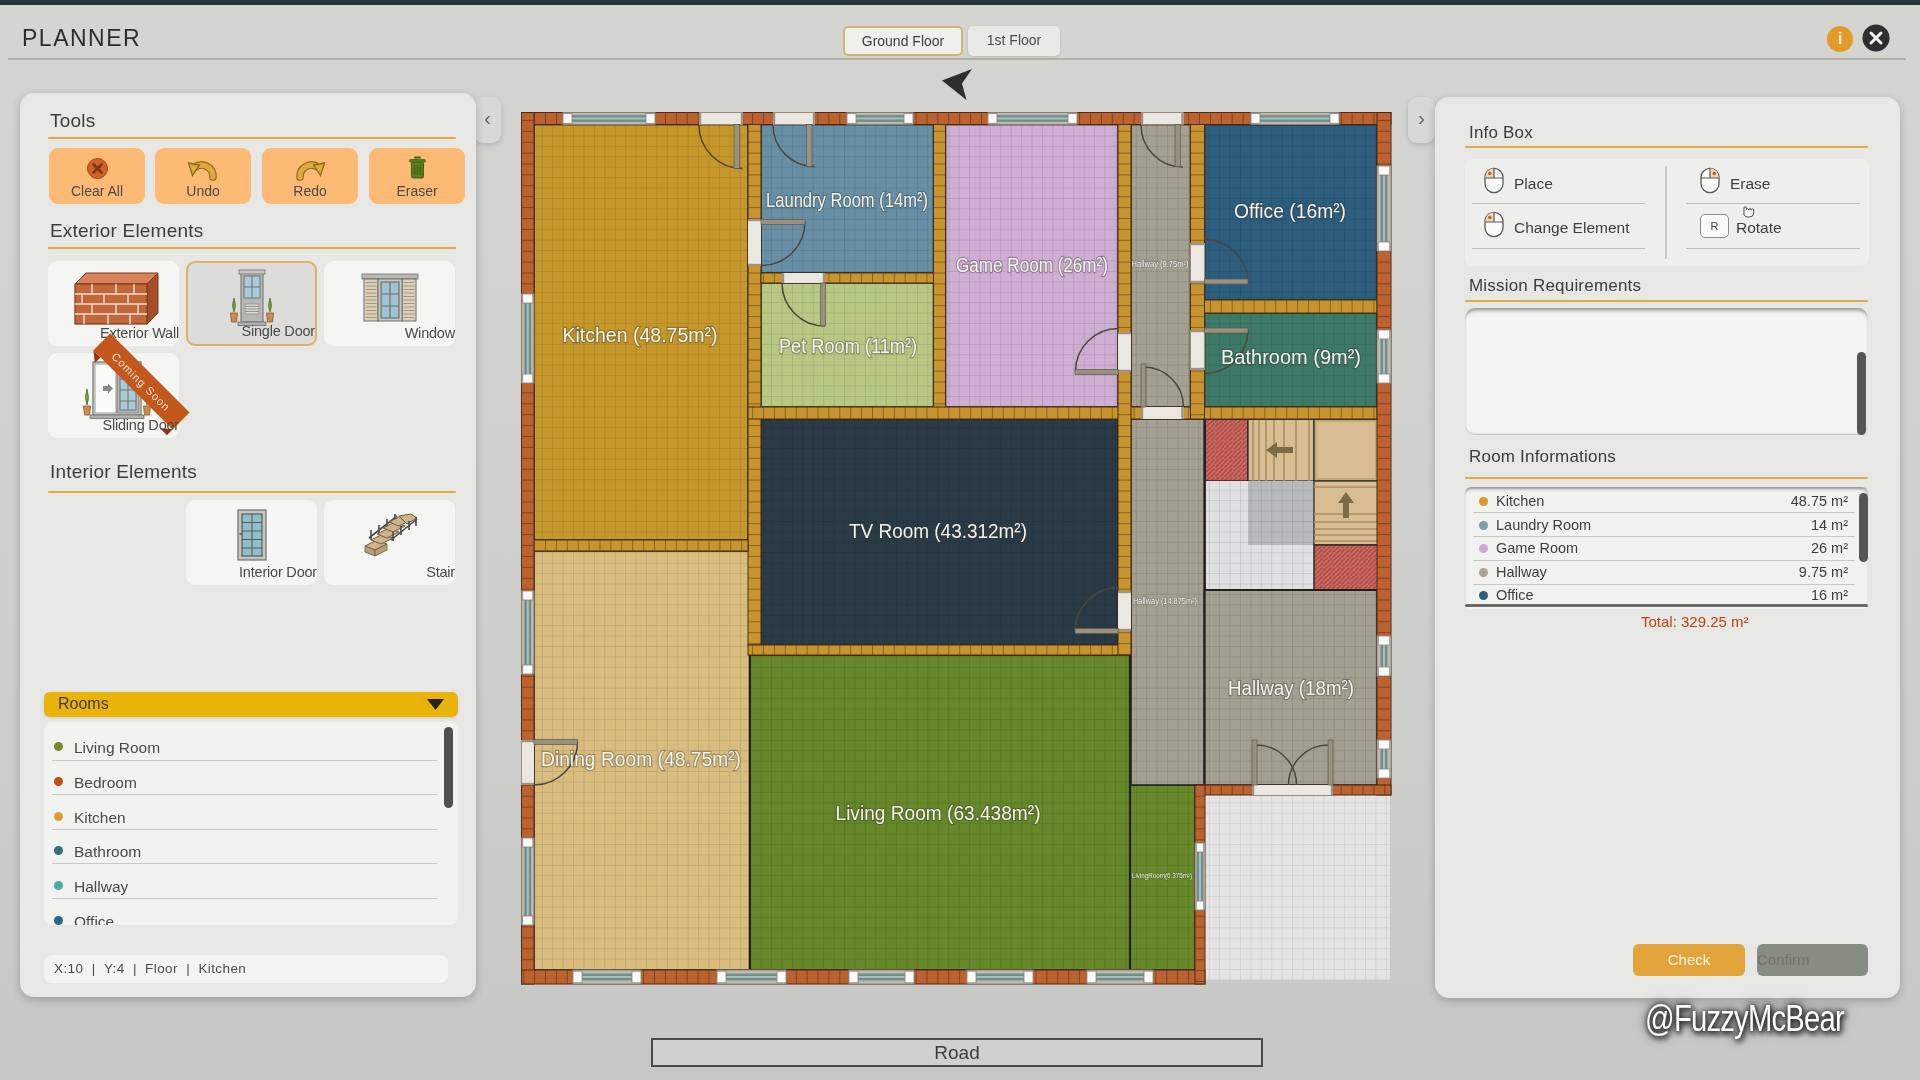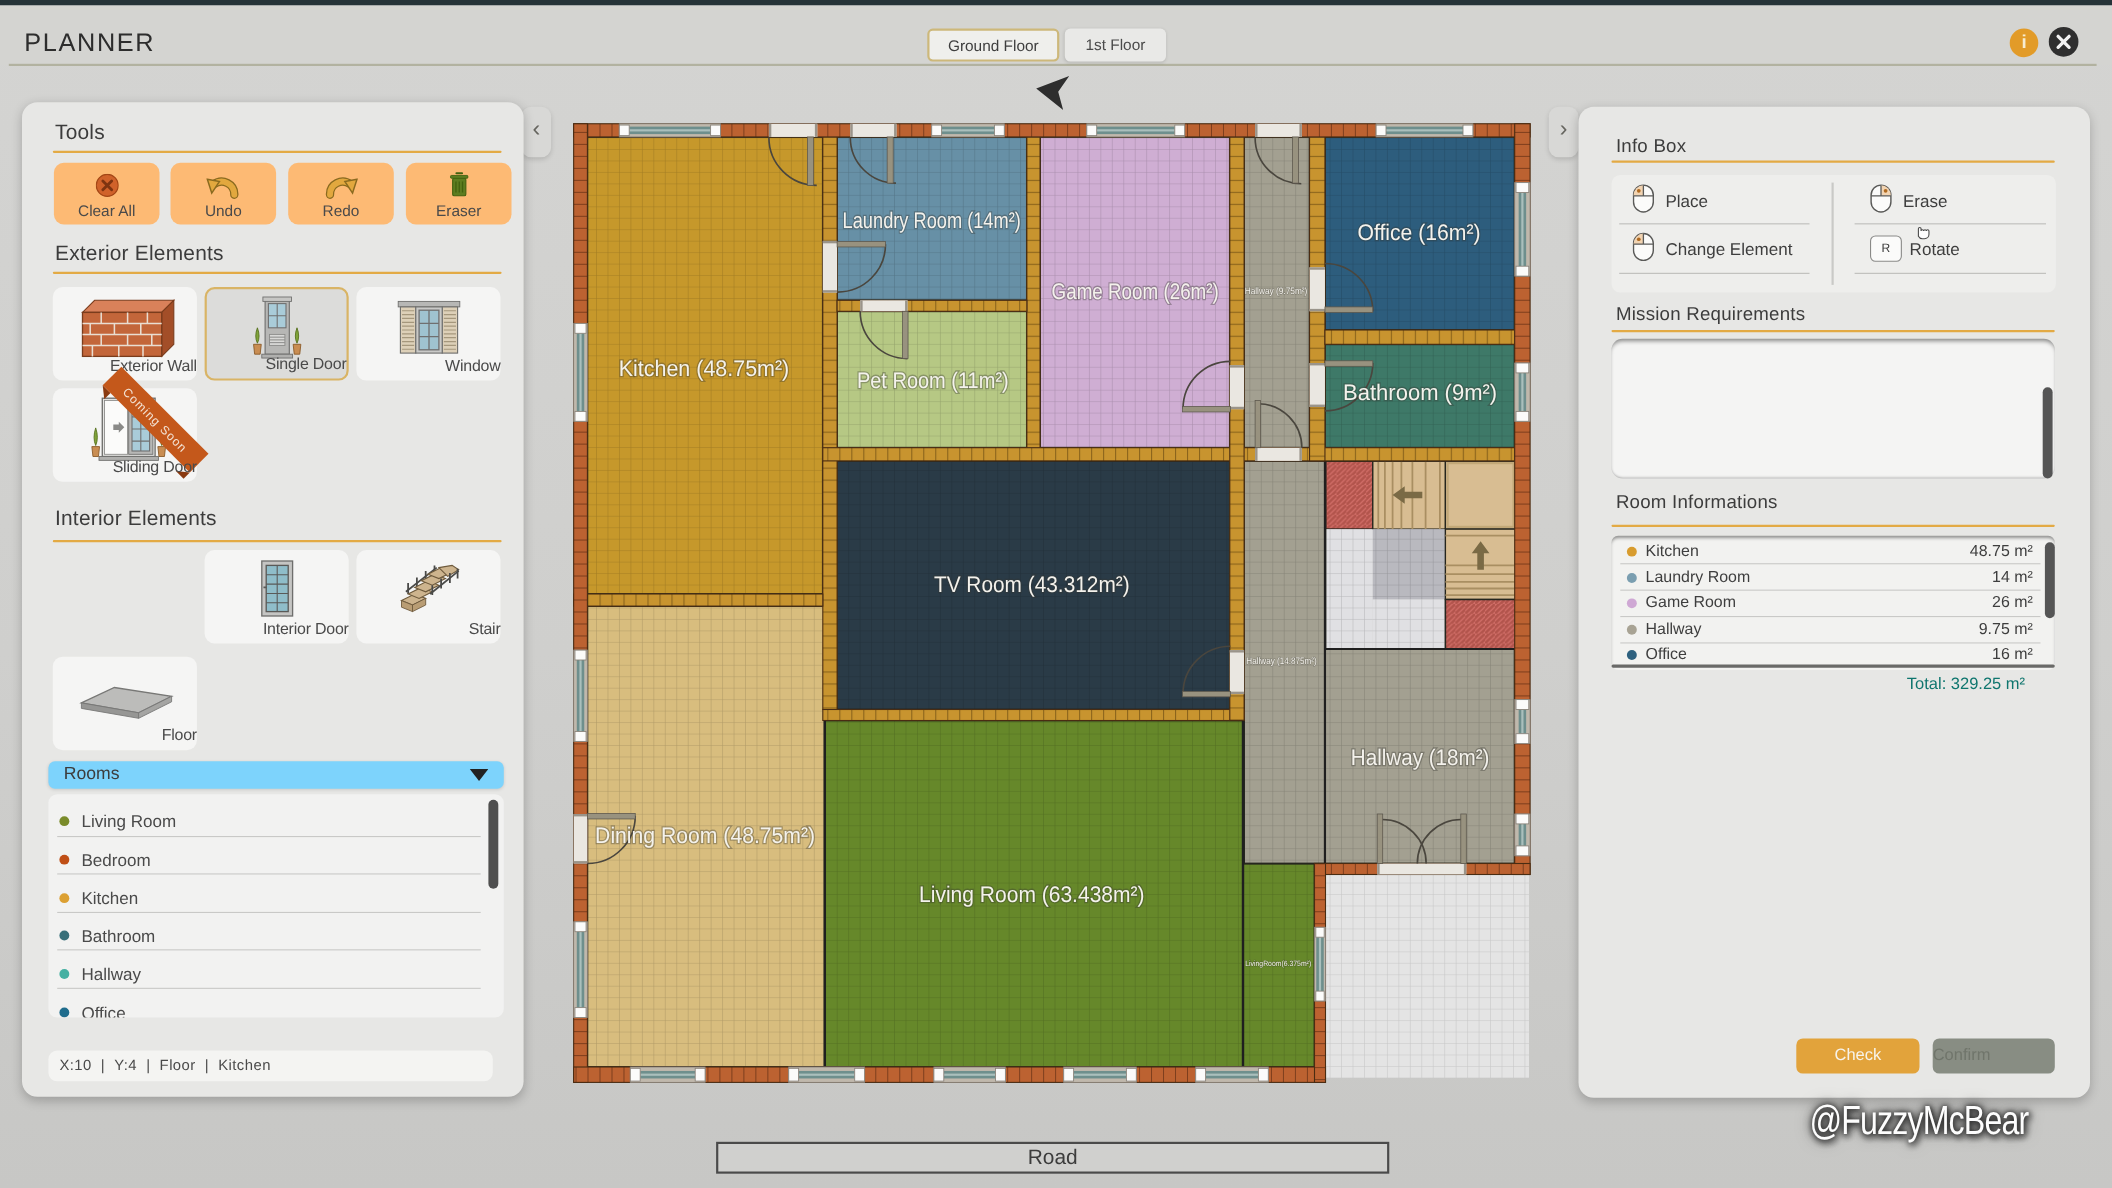--- a/index.html
+++ b/index.html
@@ -564,30 +564,22 @@
    <polygon points="14,44 26,38 26,44 14,50"></polygon>
   </g>
   <g stroke="#4a4a48" stroke-width="1.6" fill="none">
    <path d="M30 34 L56 13"></path>
           <path d="M32 26v9M40 20v9M48 15v9M55 11v9"></path>
   </g>
  </svg>
  <div class="cardlab">Stair</div>
     </div>
 
-<div class="card" style="left:28px;top:504px">
- <svg class="abs" style="left:22px;top:26px" width="90" height="36">
-  <polygon points="4,16 34,2 86,10 56,25" fill="#bcbcba" stroke="#787876" stroke-width="1.2"></polygon>
-  <polygon points="4,16 56,25 56,30 4,21" fill="#969694" stroke="#787876" stroke-width="0.8"></polygon>
-  <polygon points="56,25 86,10 86,15 56,30" fill="#a5a5a3" stroke="#787876" stroke-width="0.8"></polygon>
- </svg>
- <div class="cardlab">Floor</div>
-    </div>
-
-<div class="abs" style="left:24px;top:599px;width:414px;height:25px;background:#7dd3fc;border-radius:6px;box-shadow:0 1px 3px rgba(0,0,0,.12)">
+
+<div class="abs" style="left:24px;top:599px;width:414px;height:25px;background:#eab308;border-radius:6px;box-shadow:0 1px 3px rgba(0,0,0,.12)">
  <div class="abs" style="left:14px;top:3px;font-size:16px;color:#3c3c3c">Rooms</div>
  <svg class="abs" style="right:14px;top:7px" width="17" height="12">
         <polygon points="0,0 17,0 8.5,11" fill="#222"></polygon>
       </svg>
 </div>
 
 <div class="abs" style="left:24px;top:629px;width:414px;height:203px;background:#f2f2f1;border-radius:8px;overflow:hidden">
 
  <div class="dot" style="left:9.5px;top:20px;background:#7a8b2a"></div>
  <div class="abs" style="left:30px;top:17px;font-size:15.5px;color:#4a4a4a">Living Room</div>
@@ -698,21 +690,21 @@
  <div class="rowsep" style="left:8px;top:96.5px;width:382px"></div>
 
  <div class="dot" style="left:14px;top:104px;background:#2e617f"></div>
  <div class="abs" style="left:31px;top:100px;font-size:14.5px;color:#3e3e3e">Office</div>
  <div class="abs" style="right:20px;top:100px;font-size:14.5px;color:#3e3e3e">16 m²</div>
  <div class="abs" style="left:0;top:117px;width:403px;height:3px;background:#6a6a68;border-radius:2px"></div>
 
  <div class="abs" style="left:394px;top:6px;width:9px;height:69px;background:#555;border-radius:4.5px"></div>
 </div>
 
-<div class="abs" style="left:206px;top:516px;width:200px;text-align:right;font-size:15px;color:#0f766e">Total: 329.25 m²</div>
+<div class="abs" style="left:206px;top:516px;width:200px;font-size:15px;color:#c2410c">Total: 329.25 m²</div>
 
 <div class="abs" style="left:198px;top:847px;width:112px;height:32px;background:#e2a33b;border-radius:6px;text-align:center;line-height:32px;font-size:15px;color:#f7f3ea">Check</div>
 
 <div class="abs" style="left:322px;top:847px;width:111px;height:32px;background:#888d83;border-radius:6px;text-align:left;line-height:32px;font-size:15px;color:#70756b">Confirm</div>
 </div>
 
 <div class="abs" style="left:651px;top:1038px;width:612px;height:29px;background:#d0d0ce;border:2px solid #4a4a4a;text-align:center;line-height:25px;font-size:19px;color:#3c3c3c">Road</div>
 
 <div class="abs" style="left:1645px;top:998px;font-size:37px;color:#fdfdfd;letter-spacing:-1px;transform:scaleX(.79);transform-origin:0 50%;text-shadow:0 0 5px rgba(35,35,35,.95),0 0 10px rgba(35,35,35,.85),0 0 16px rgba(35,35,35,.6),2px 3px 6px rgba(35,35,35,.9)">@FuzzyMcBear</div>
 </body></html>

